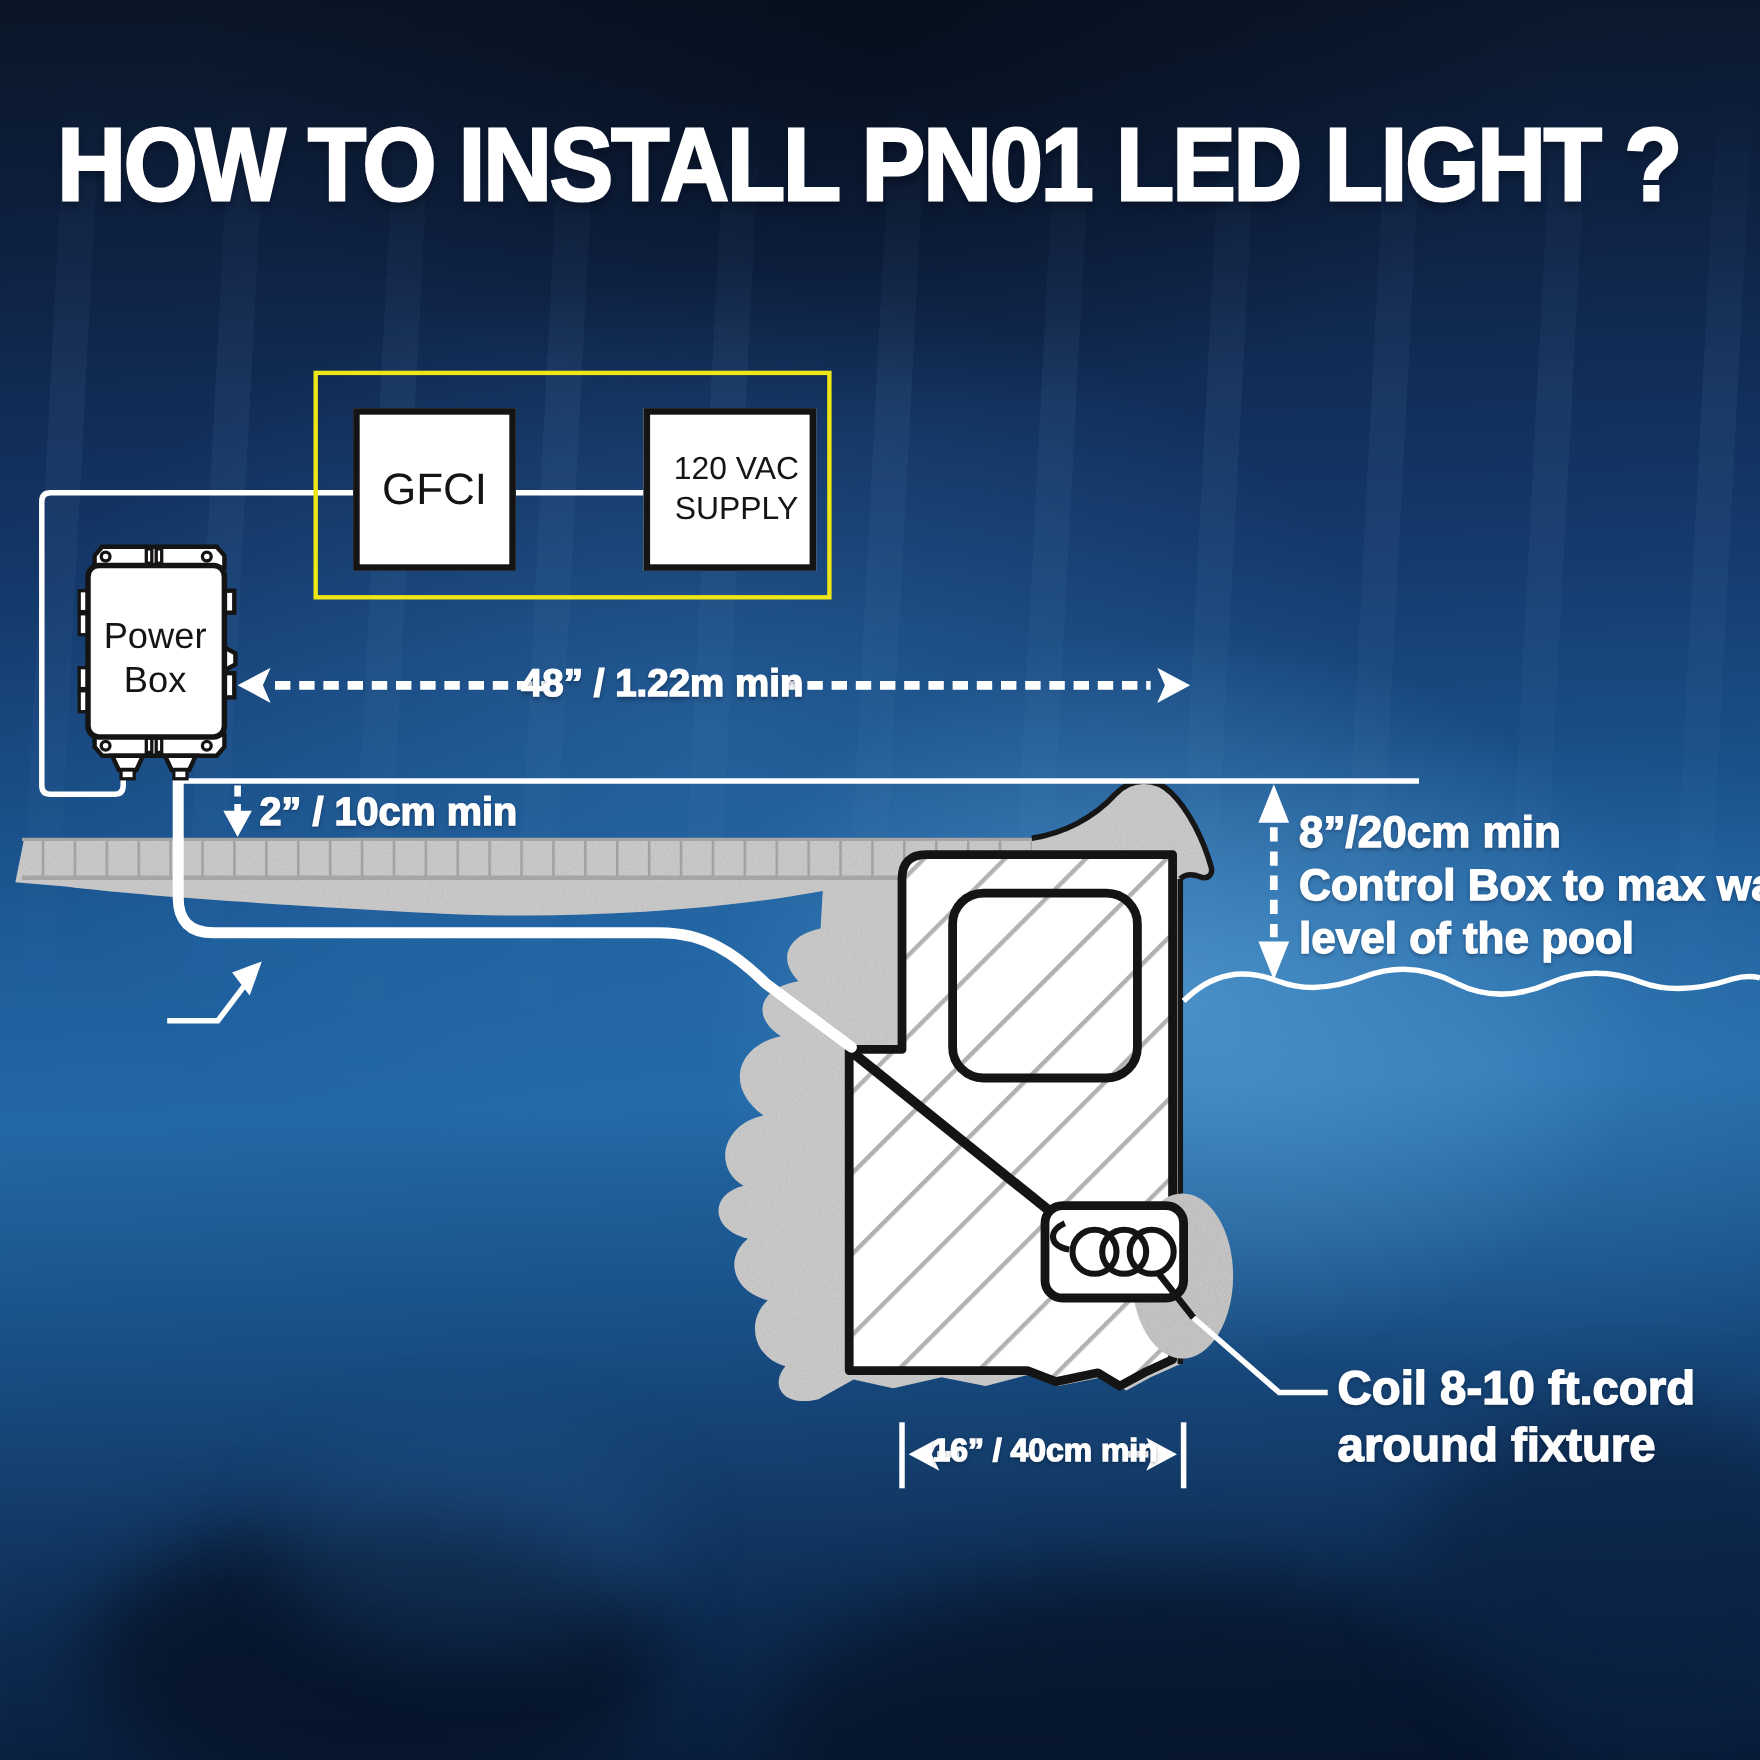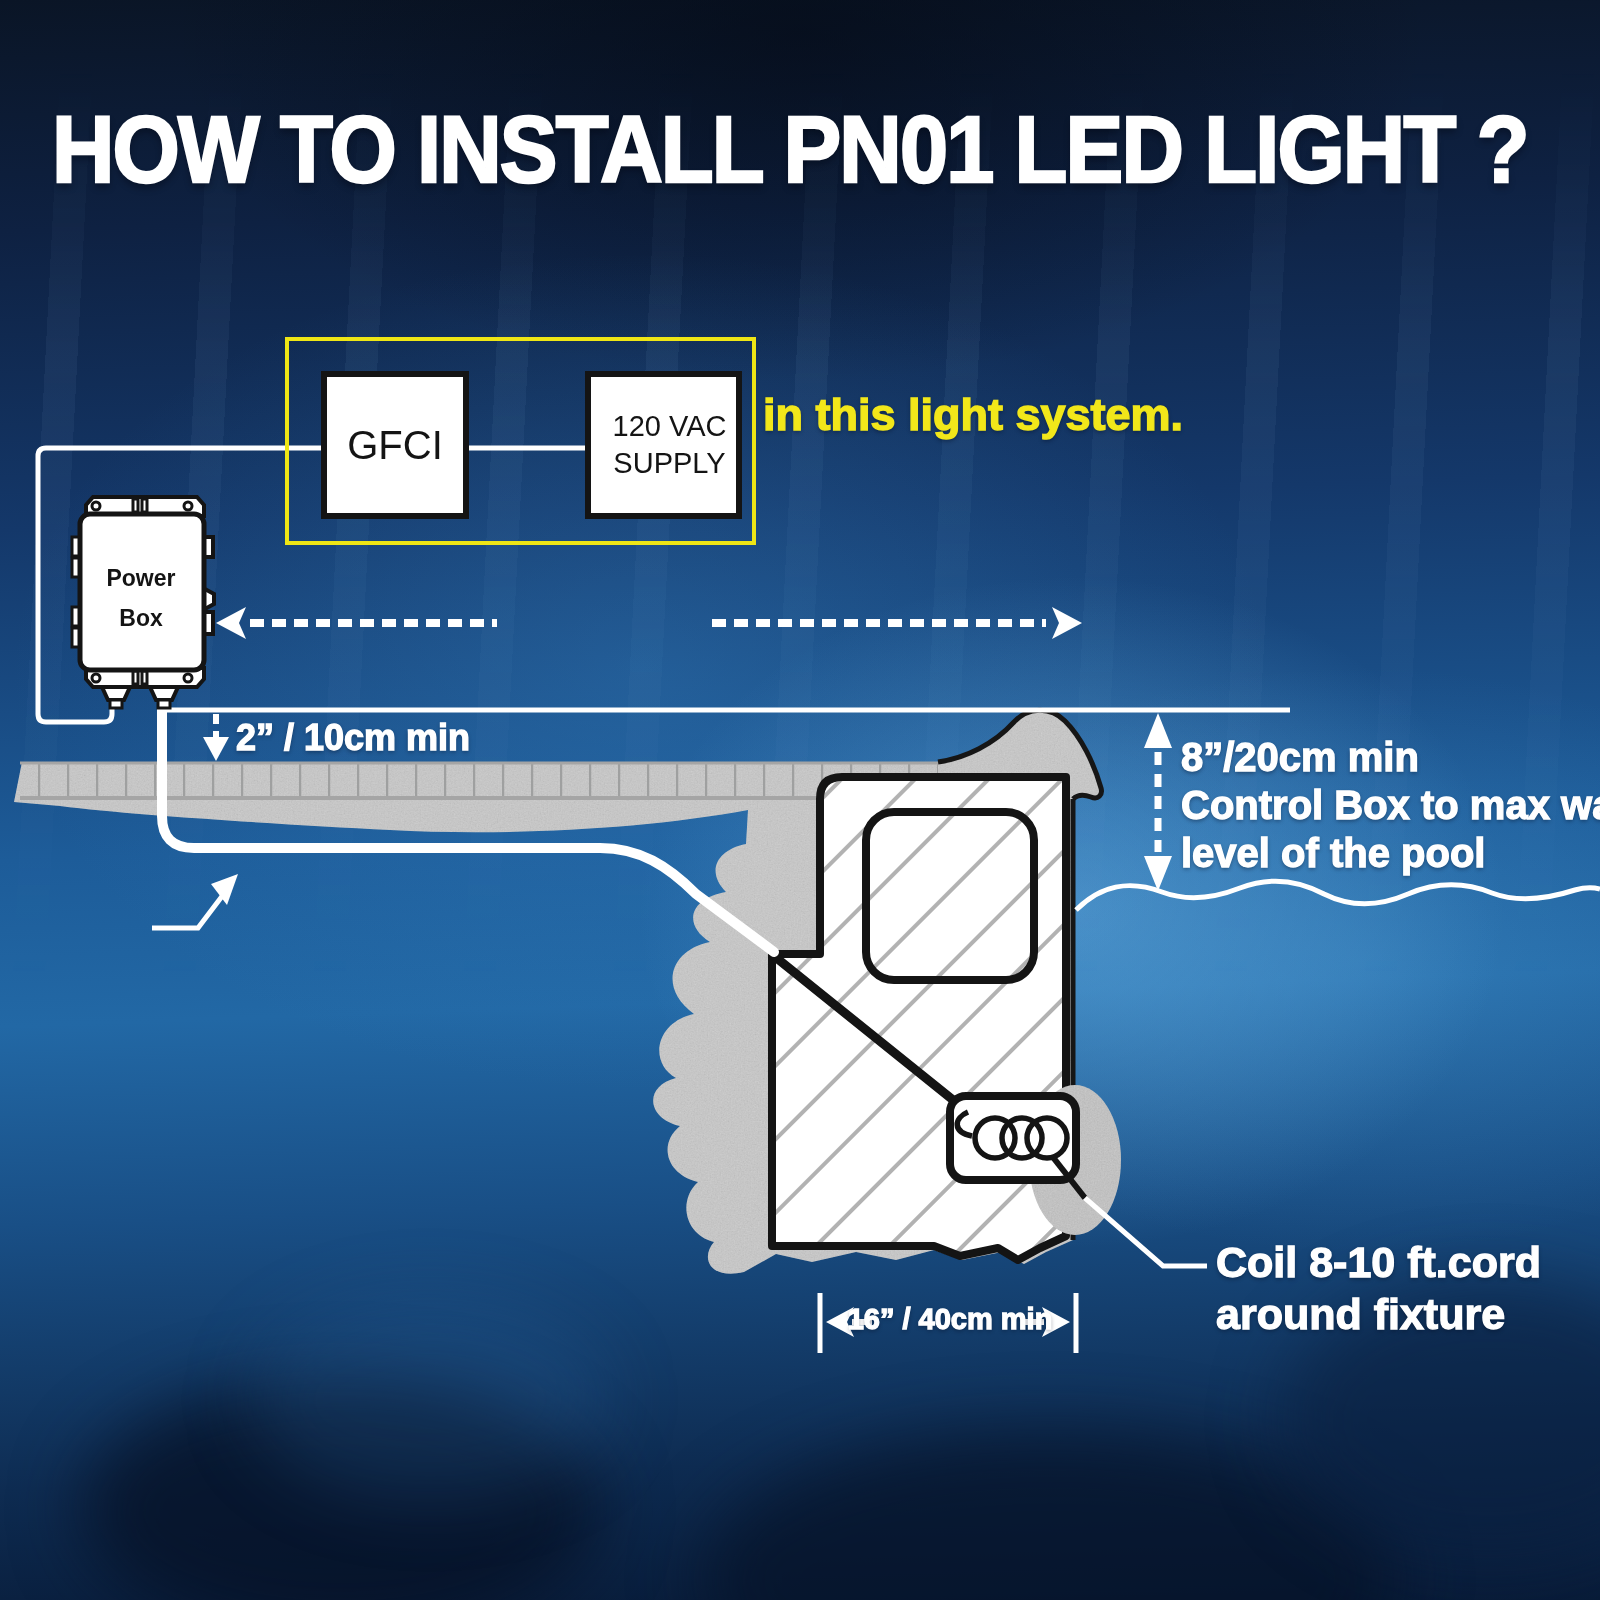--- a/index.html
+++ b/index.html
@@ -35,21 +35,21 @@
   }
   .note{left:763px;top:386px;font-size:45px;line-height:57px;color:#f2e71a;
         -webkit-text-stroke:1.4px #f2e71a;}
   .box{position:absolute;z-index:2;background:#ffffff;border:6px solid #141414;
        display:flex;flex-direction:column;align-items:center;justify-content:center;
        color:#141414;font-weight:normal;text-align:center;}
   .frame{position:absolute;z-index:1;border:4px solid #efe615;}
   .gfci{left:321px;top:371px;width:136px;height:136px;font-size:40px;}
   .supply{left:585px;top:371px;width:133px;height:136px;font-size:29px;line-height:37px;padding-left:12px;}
   .powerlabel{position:absolute;z-index:2;left:78px;top:558px;width:126px;text-align:center;
-              color:#141414;font-weight:bold;font-size:23px;line-height:40px;}
+              color:#141414;font-weight:normal;font-size:33px;line-height:40px;}
   .dim{font-size:35px;}
   .d48{left:602px;top:602px;transform:translateX(-50%);}
   .d4{left:236px;top:717px;font-size:36px;}
   .d8{left:1181px;top:733px;font-size:40px;line-height:48px;}
   .d16{left:950px;top:1303px;transform:translateX(-50%);font-size:29px;}
   .rigid{left:30px;top:903px;font-size:44px;line-height:51px;}
   .coil{left:1216px;top:1236px;font-size:43px;line-height:52px;}
 </style>
 </head>
 <body>
@@ -188,37 +188,37 @@
       <rect x="158" y="700" width="12" height="8" stroke-width="3"></rect>
       <rect x="80" y="514" width="124" height="156" rx="10" stroke-width="5"></rect>
     </g>
   </svg>
 
   <div class="frame" style="left:285px;top:337px;width:463px;height:200px;"></div>
 
   <div class="label title">HOW TO INSTALL PN01 LED LIGHT ?</div>
 
   <div class="label note">
-    <div>in this light system.</div>
   </div>
 
   <div class="box gfci">
     <span>GFCI</span>
   </div>
 
   <div class="box supply">
     <span>120 VAC</span>
     <span>SUPPLY</span>
   </div>
 
   <div class="powerlabel">
     <div>Power</div>
     <div>Box</div>
   </div>
 
+  <div class="label stroke-w dim d48">48” / 1.22m min</div>
   <div class="label stroke-w dim d4">2” / 10cm min</div>
 
   <div class="label stroke-w d8">
     <div>8”/20cm min</div>
     <div>Control Box to max water</div>
     <div>level of the pool</div>
   </div>
 
   <div class="label stroke-w dim d16">16” / 40cm min</div>
 

